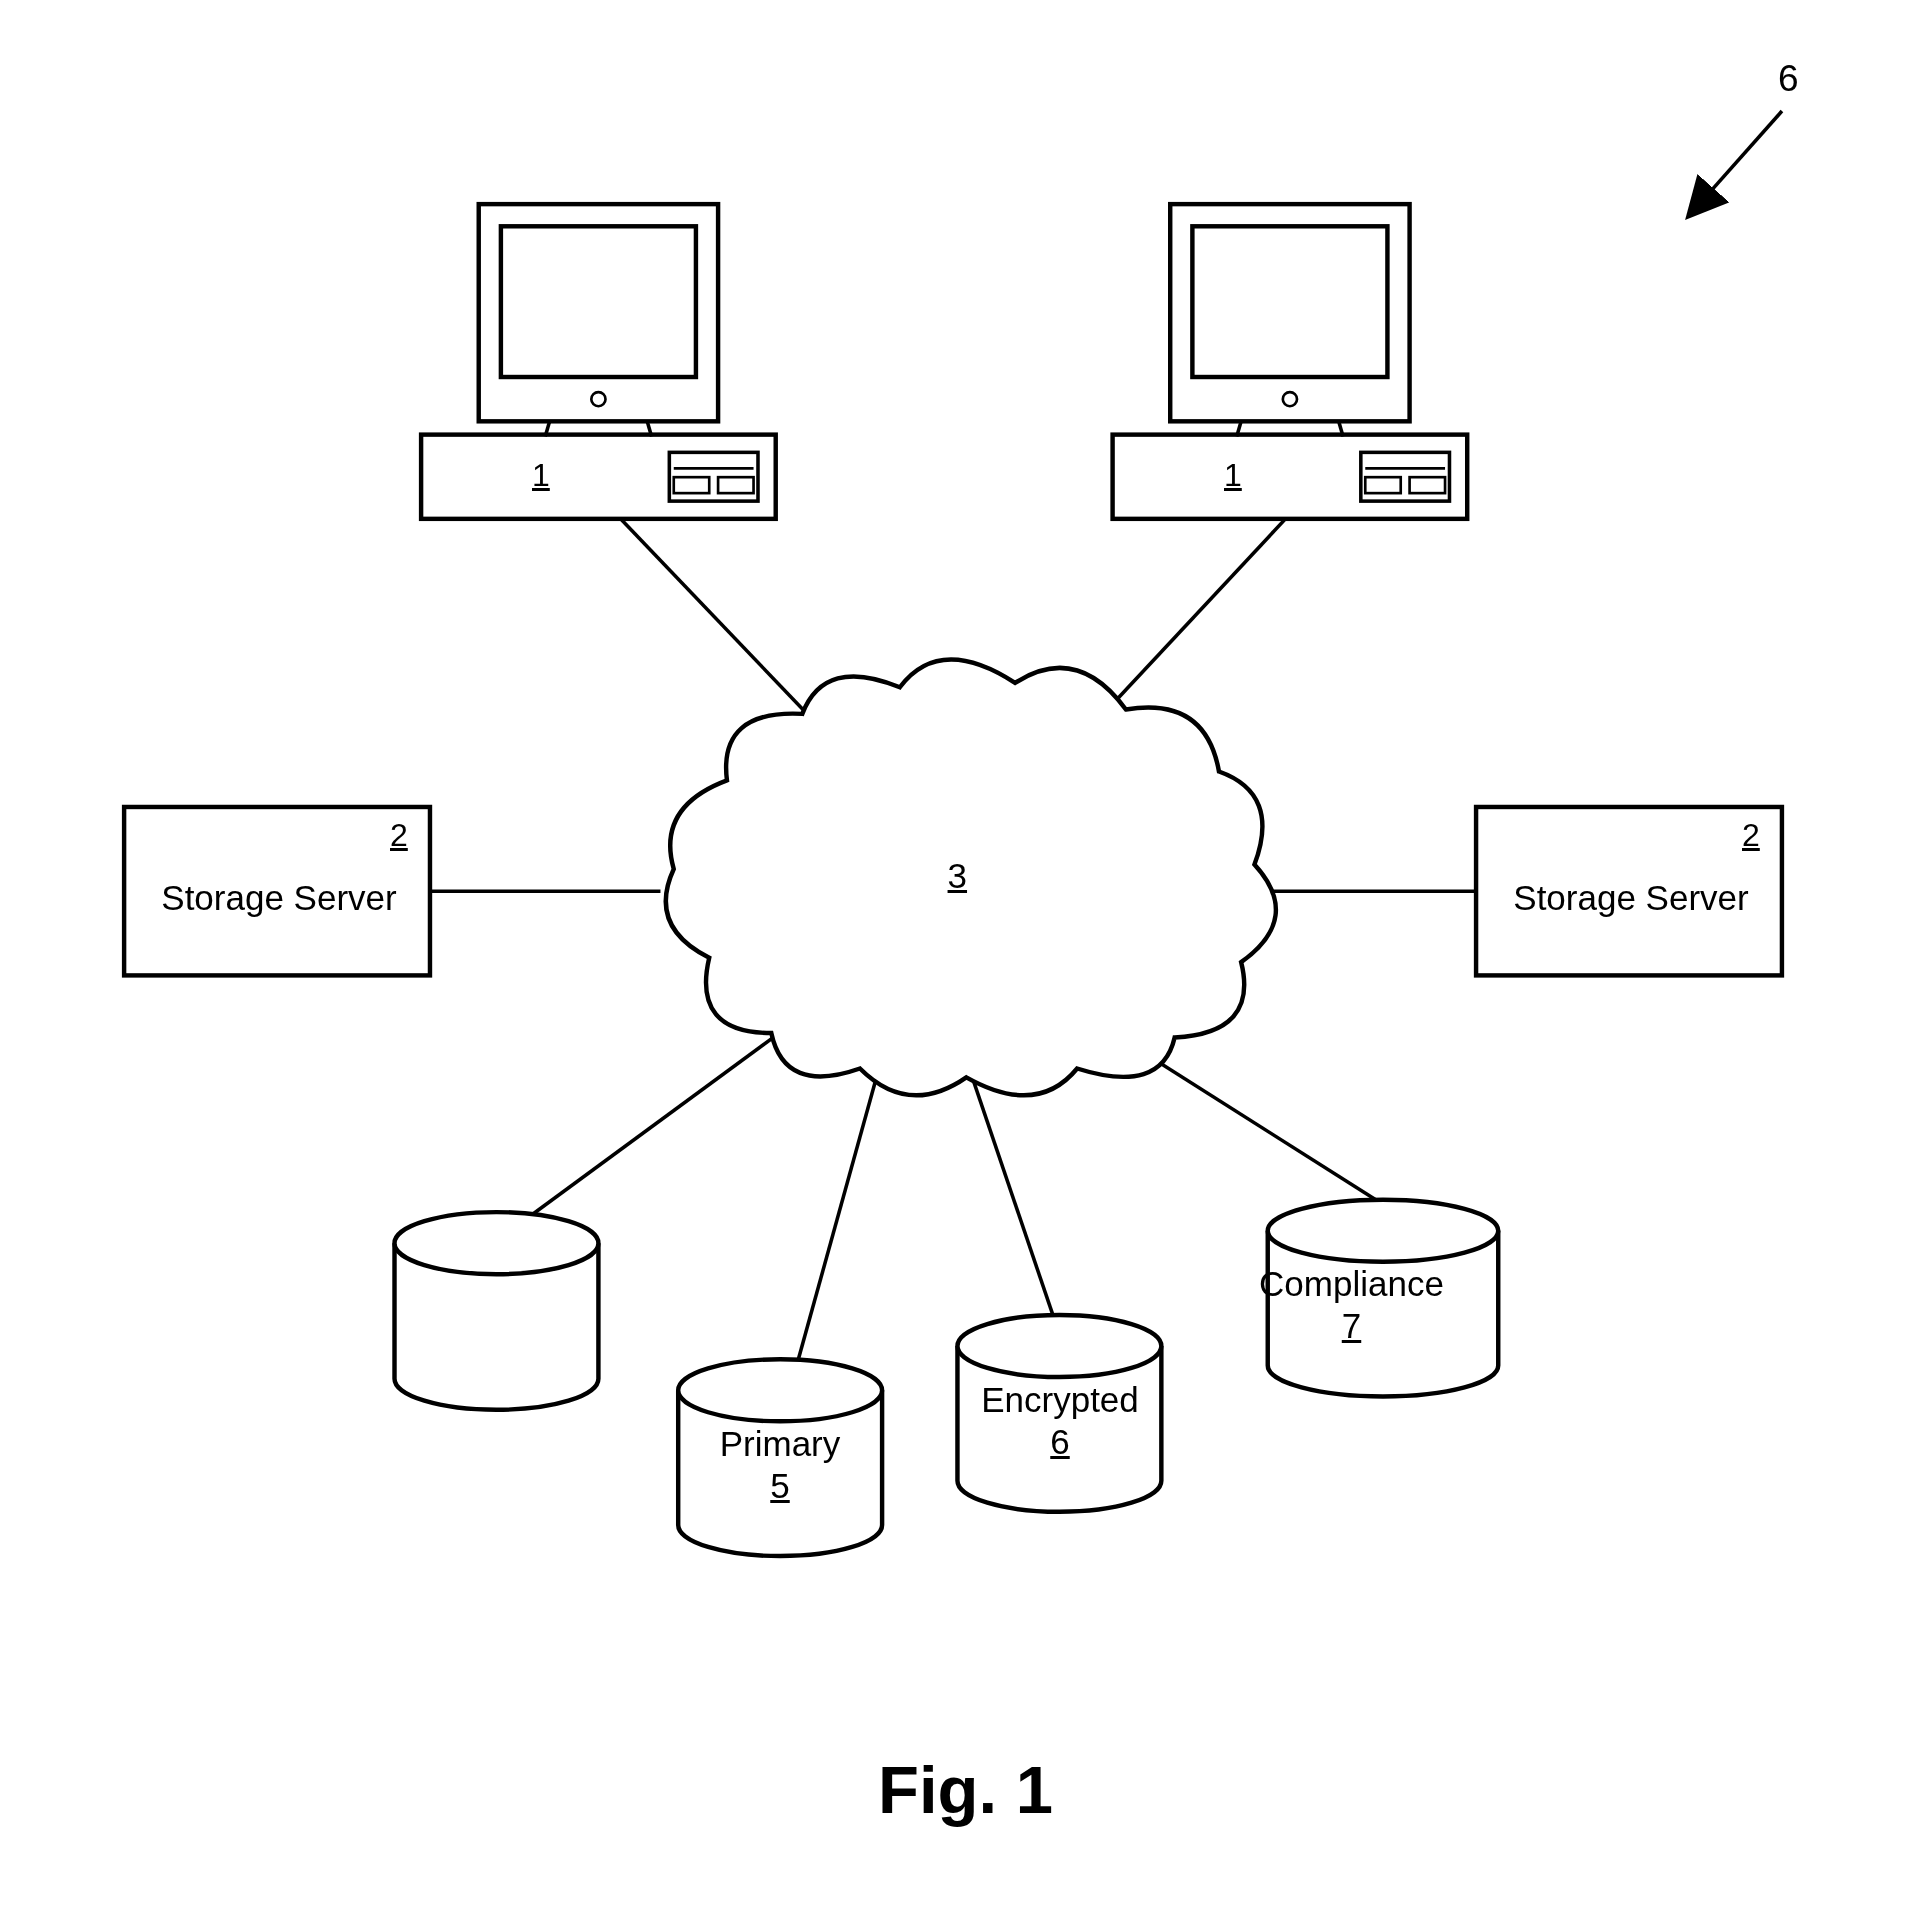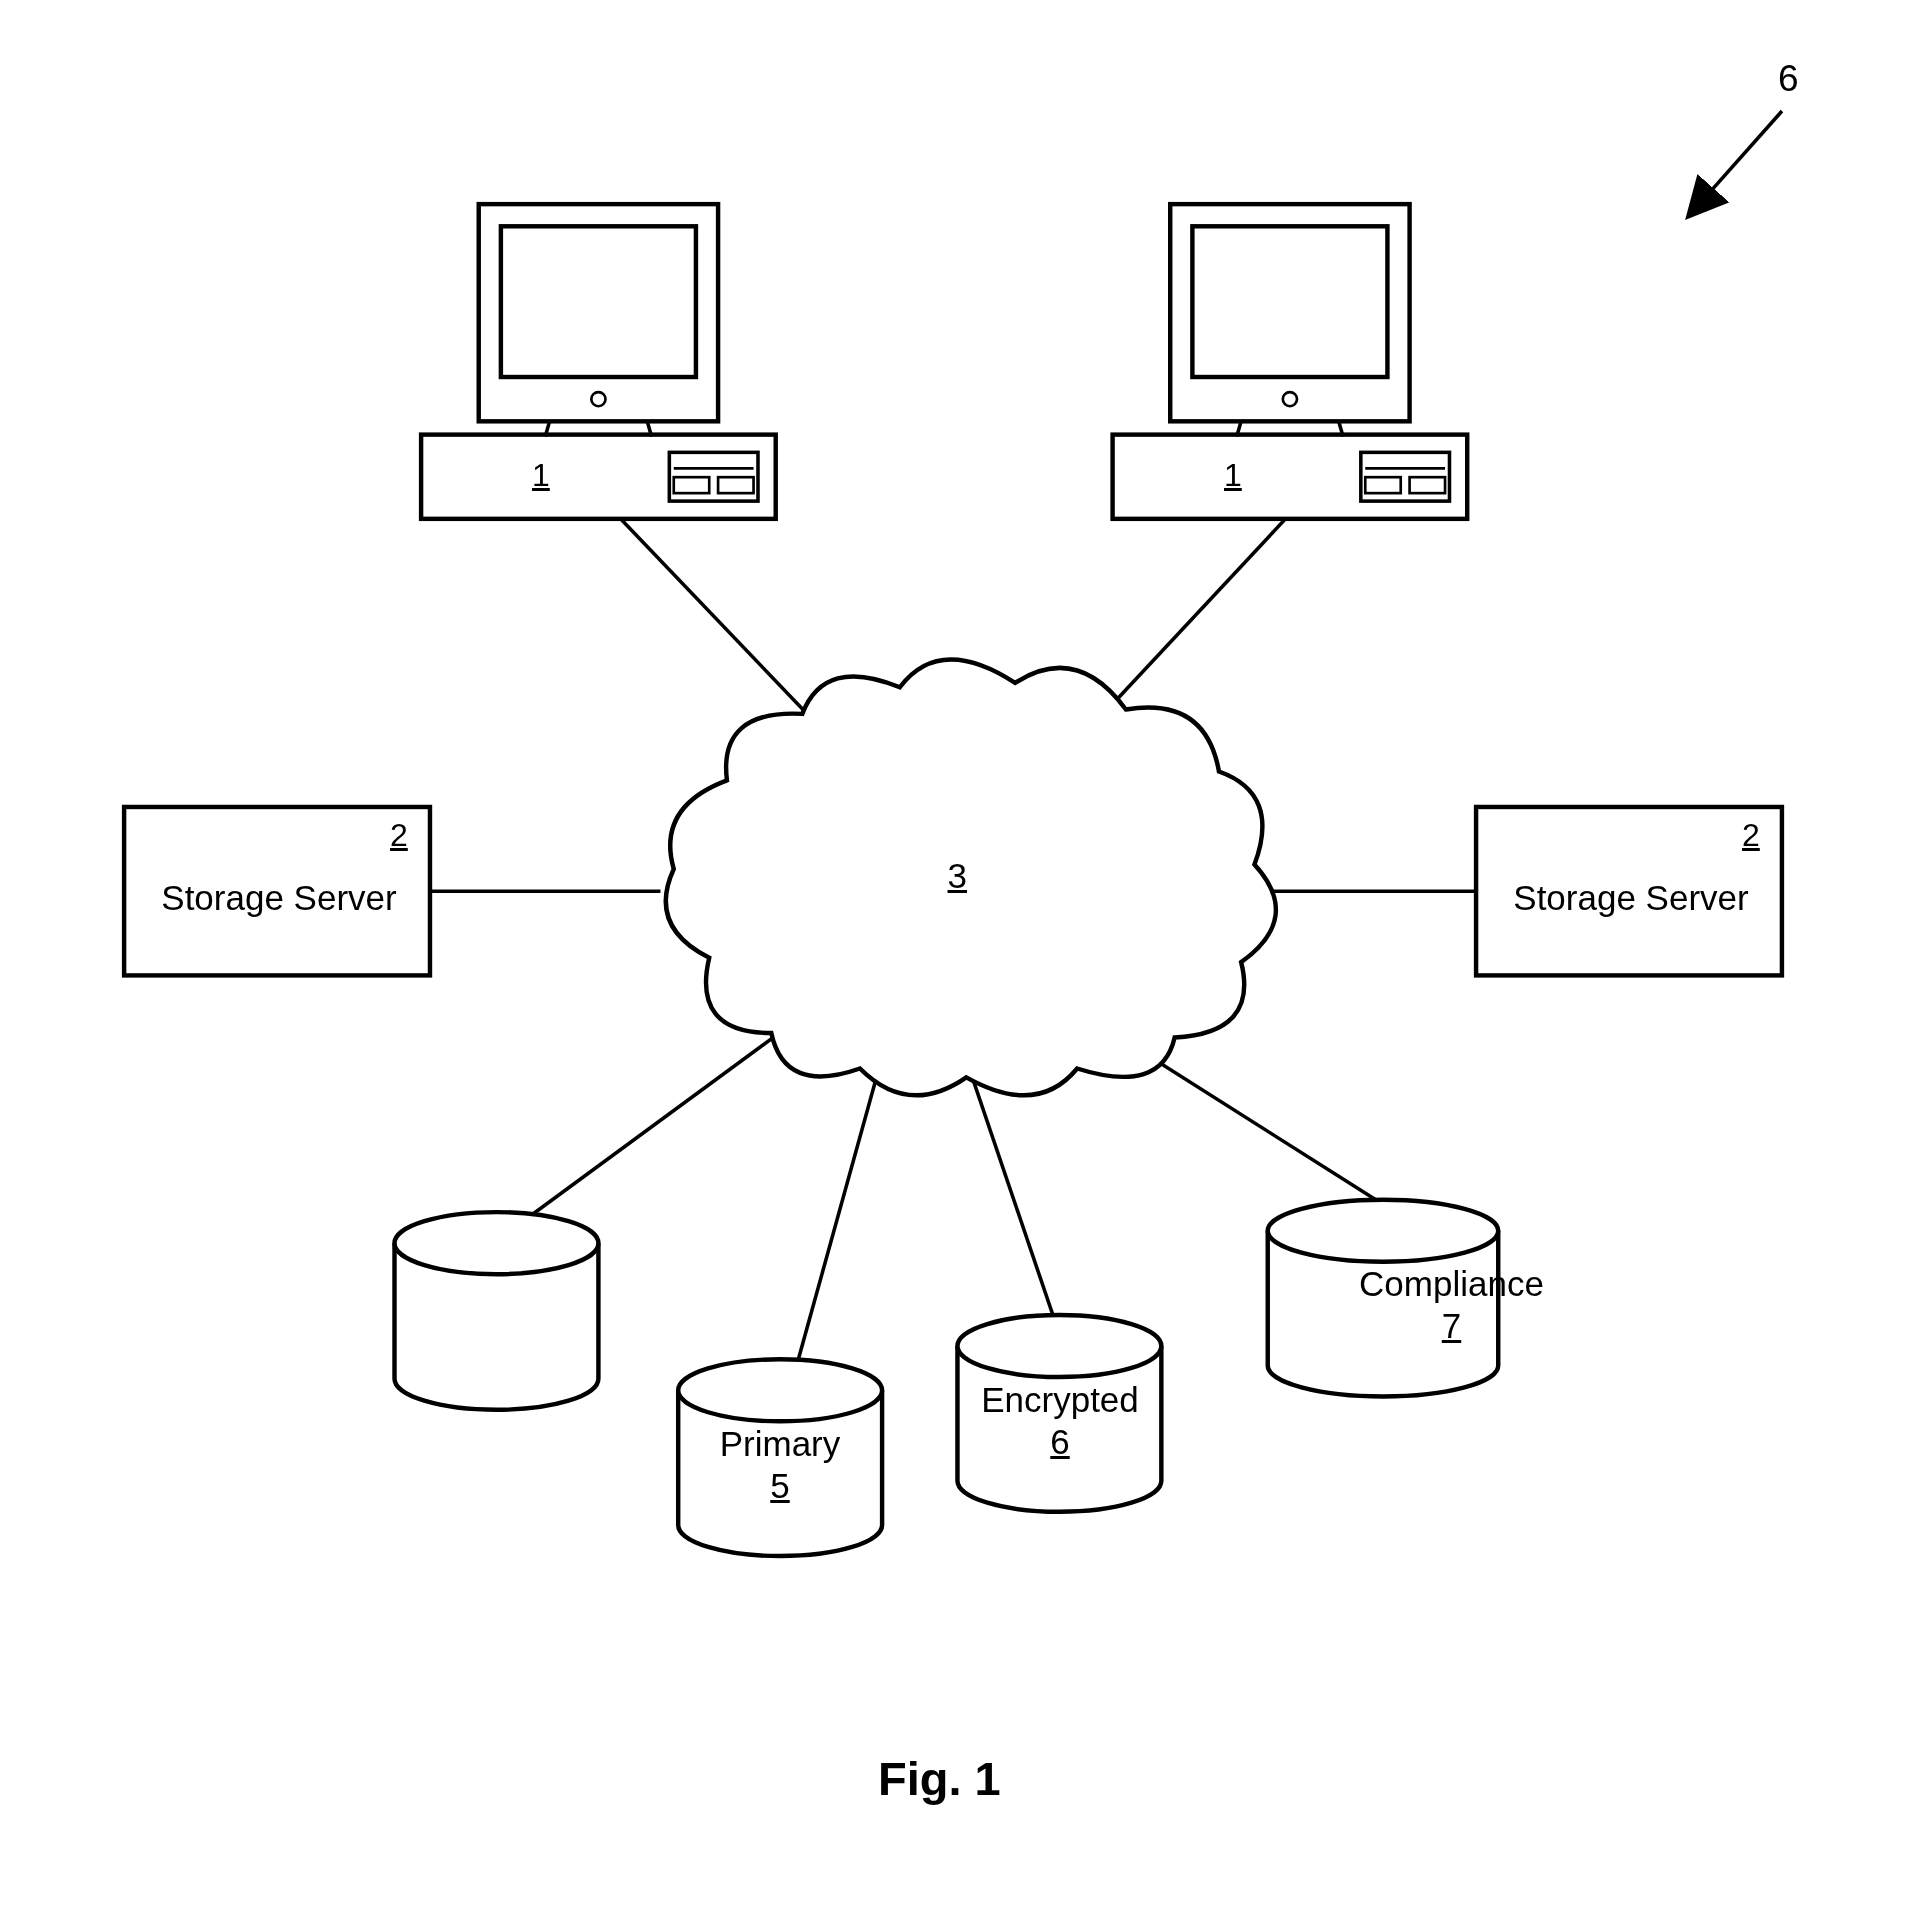--- a/index.html
+++ b/index.html
@@ -30,21 +30,21 @@
   }
   .node-label .num {
     text-decoration: underline;
   }
   .figref {
     position: absolute;
     font-size: 37px;
   }
   .figcap {
     position: absolute;
-    font-size: 47px;
+    font-size: 67px;
     font-weight: bold;
   }
   .server-box-label {
     position: absolute;
     font-size: 35px;
     text-align: center;
   }
   .server-box-num {
     position: absolute;
     font-size: 32px;
@@ -171,21 +171,21 @@
 <div class="cloud-num" style="left:944px; top:856px; width:26.6px;">3</div>
 
 <div class="node-label" style="left:678px; top:1423px; width:204px;">
   <span>Primary</span><br>
   <span class="num">5</span>
 </div>
 <div class="node-label" style="left:958px; top:1379px; width:204px;">
   <span>Encrypted</span><br>
   <span class="num">6</span>
 </div>
-<div class="node-label" style="left:1336px; top:1263px; width:231px;">
+<div class="node-label" style="left:1236px; top:1263px; width:231px;">
   <span>Compliance</span><br>
   <span class="num">7</span>
 </div>
 
 <div class="figcap" style="left:878px; top:1751px;">Fig. 1</div>
 
 </div>
 
 
 </body></html>

